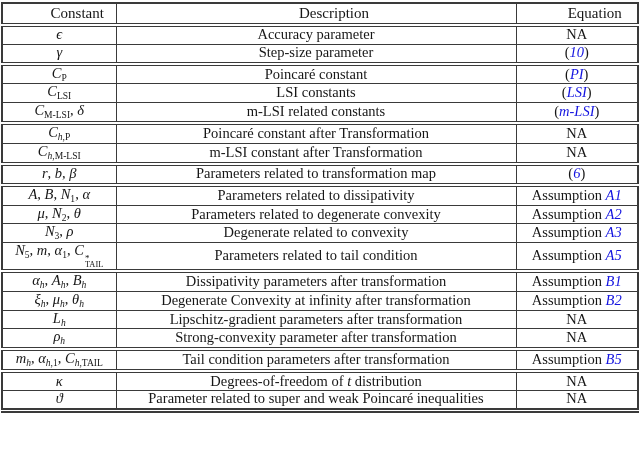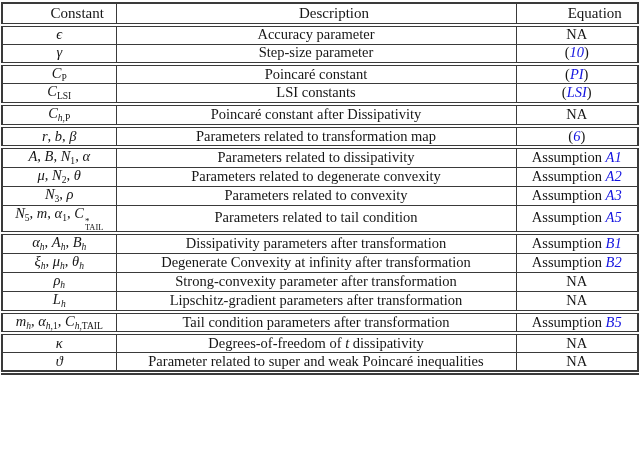--- a/index.html
+++ b/index.html
@@ -78,43 +78,53 @@
         <tr class="gs">
           <td><span class="it">C</span><span class="sb">P</span></td>
           <td><span class="">Poincaré constant</span></td>
           <td><span class="">(</span><span class="link">PI</span><span class="">)</span></td>
         </tr>
         <tr>
           <td><span class="it">C</span><span class="sb">LSI</span></td>
           <td><span class="">LSI constants</span></td>
           <td><span class="">(</span><span class="link">LSI</span><span class="">)</span></td>
         </tr>
+        <tr>
+          <td><span class="it">C</span><span class="sb">M-LSI</span><span class="">, </span><span class="it">δ</span></td>
+          <td><span class="">m-LSI related constants</span></td>
+          <td><span class="">(</span><span class="link">m-LSI</span><span class="">)</span></td>
+        </tr>
         <tr class="gs">
           <td><span class="it">C</span><span class="sb it">h</span><span class="sb">,P</span></td>
-          <td><span class="">Poincaré constant after Dissipativity</span></td>
+          <td><span class="">Poincaré constant after Transformation</span></td>
+          <td><span class="">NA</span></td>
+        </tr>
+        <tr>
+          <td><span class="it">C</span><span class="sb it">h</span><span class="sb">,M-LSI</span></td>
+          <td><span class="">m-LSI constant after Transformation</span></td>
           <td><span class="">NA</span></td>
         </tr>
         <tr class="gs">
           <td><span class="it">r</span><span class="">, </span><span class="it">b</span><span class="">, </span><span class="it">β</span></td>
           <td><span class="">Parameters related to transformation map</span></td>
           <td><span class="">(</span><span class="link">6</span><span class="">)</span></td>
         </tr>
         <tr class="gs">
           <td><span class="it">A</span><span class="">, </span><span class="it">B</span><span class="">, </span><span class="it">N</span><span class="sb">1</span><span class="">, </span><span class="it">α</span></td>
           <td><span class="">Parameters related to dissipativity</span></td>
           <td><span class="">Assumption </span><span class="link">A1</span></td>
         </tr>
         <tr>
           <td><span class="it">μ</span><span class="">, </span><span class="it">N</span><span class="sb">2</span><span class="">, </span><span class="it">θ</span></td>
           <td><span class="">Parameters related to degenerate convexity</span></td>
           <td><span class="">Assumption </span><span class="link">A2</span></td>
         </tr>
         <tr>
           <td><span class="it">N</span><span class="sb">3</span><span class="">, </span><span class="it">ρ</span></td>
-          <td><span class="">Parameters related to convexity</span></td>
+          <td><span class="">Degenerate related to convexity</span></td>
           <td><span class="">Assumption </span><span class="link">A3</span></td>
         </tr>
         <tr>
           <td><span class="it">N</span><span class="sb">5</span><span class="">, </span><span class="it">m</span><span class="">, </span><span class="it">α</span><span class="sb">1</span><span class="">, </span><span class="it">C</span><span class="supsub">
               <span class="ss-top">*</span>
               <span class="ss-bot">TAIL</span>
             </span></td>
           <td><span class="">Parameters related to tail condition</span></td>
           <td><span class="">Assumption </span><span class="link">A5</span></td>
         </tr>
@@ -122,37 +132,37 @@
           <td><span class="it">α</span><span class="sb it">h</span><span class="">, </span><span class="it">A</span><span class="sb it">h</span><span class="">, </span><span class="it">B</span><span class="sb it">h</span></td>
           <td><span class="">Dissipativity parameters after transformation</span></td>
           <td><span class="">Assumption </span><span class="link">B1</span></td>
         </tr>
         <tr>
           <td><span class="it">ξ</span><span class="sb it">h</span><span class="">, </span><span class="it">μ</span><span class="sb it">h</span><span class="">, </span><span class="it">θ</span><span class="sb it">h</span></td>
           <td><span class="">Degenerate Convexity at infinity after transformation</span></td>
           <td><span class="">Assumption </span><span class="link">B2</span></td>
         </tr>
         <tr>
-          <td><span class="it">ρ</span><span class="sb it">h</span></td>
-          <td><span class="">Strong-convexity parameter after transformation</span></td>
+          <td><span class="it">L</span><span class="sb it">h</span></td>
+          <td><span class="">Lipschitz-gradient parameters after transformation</span></td>
           <td><span class="">NA</span></td>
         </tr>
         <tr>
-          <td><span class="it">L</span><span class="sb it">h</span></td>
-          <td><span class="">Lipschitz-gradient parameters after transformation</span></td>
+          <td><span class="it">ρ</span><span class="sb it">h</span></td>
+          <td><span class="">Strong-convexity parameter after transformation</span></td>
           <td><span class="">NA</span></td>
         </tr>
         <tr class="gs">
           <td><span class="it">m</span><span class="sb it">h</span><span class="">, </span><span class="it">α</span><span class="sb it">h</span><span class="sb">,1</span><span class="">, </span><span class="it">C</span><span class="sb it">h</span><span class="sb">,TAIL</span></td>
           <td><span class="">Tail condition parameters after transformation</span></td>
           <td><span class="">Assumption </span><span class="link">B5</span></td>
         </tr>
         <tr class="gs">
           <td><span class="it">κ</span></td>
-          <td><span class="">Degrees-of-freedom of </span><span class="it">t</span><span class=""> dissipativity</span></td>
+          <td><span class="">Degrees-of-freedom of </span><span class="it">t</span><span class=""> distribution</span></td>
           <td><span class="">NA</span></td>
         </tr>
         <tr>
           <td><span class="it">ϑ</span></td>
           <td><span class="">Parameter related to super and weak Poincaré inequalities</span></td>
           <td><span class="">NA</span></td>
         </tr>
       </tbody>
   </table>
 

